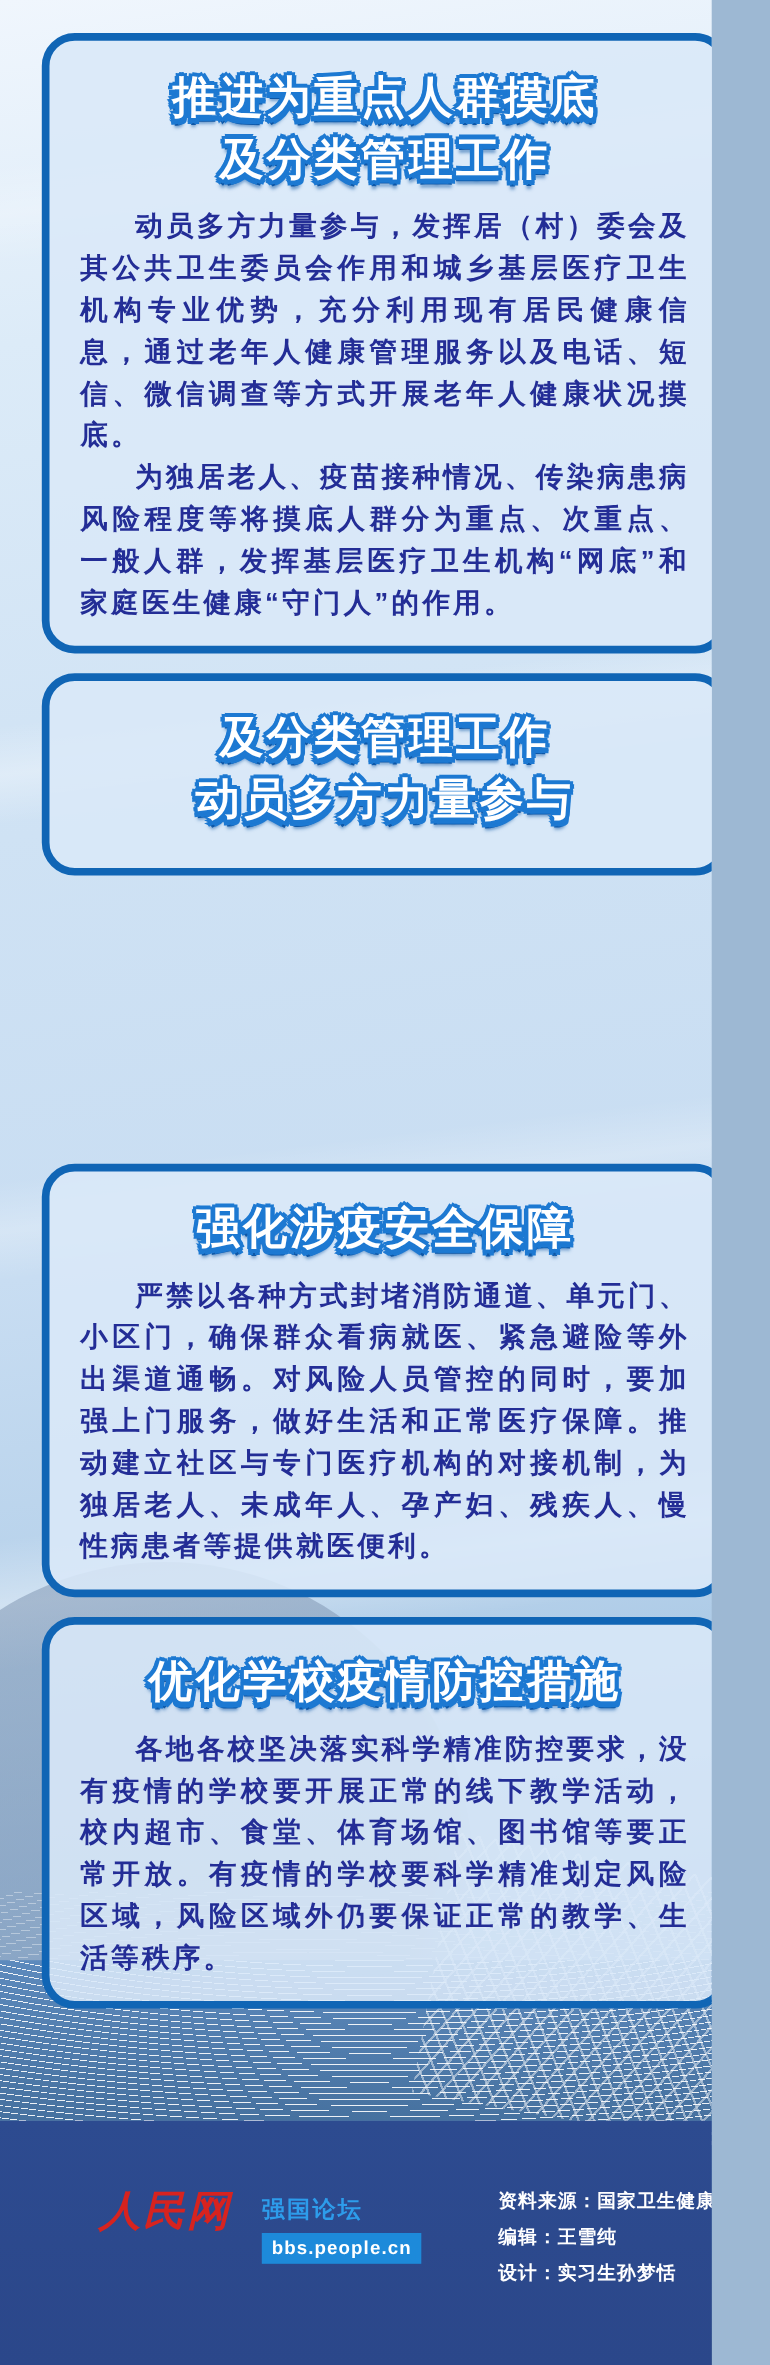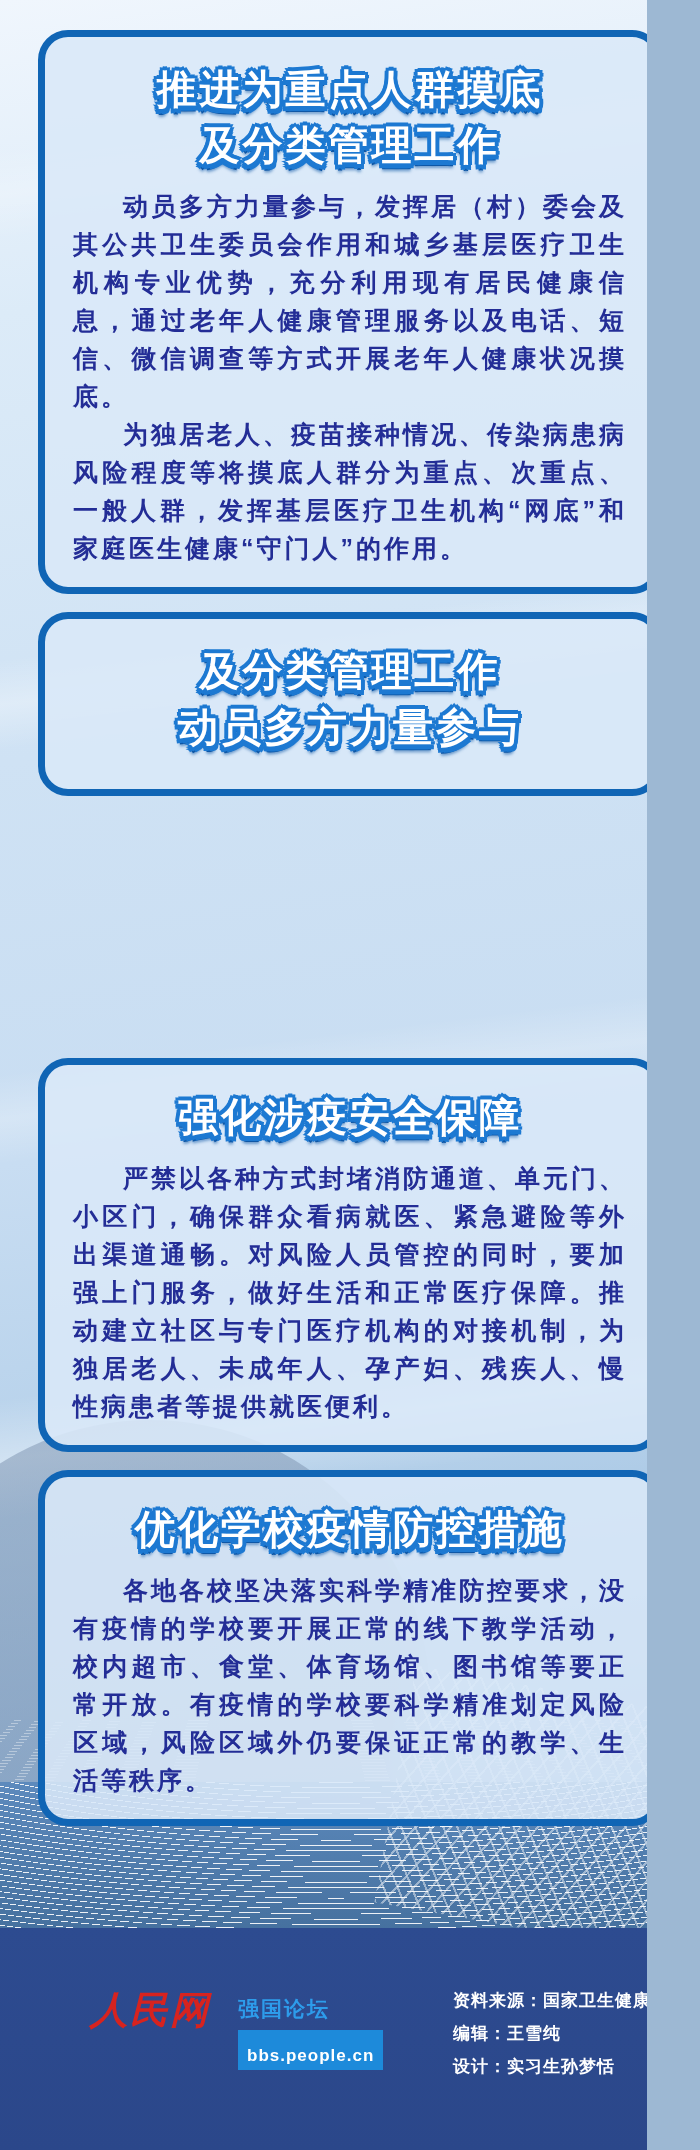--- a/index.html
+++ b/index.html
@@ -61,21 +61,21 @@
   
   .footer{position:absolute;left:0;top:1928px;width:700px;height:222px;
     background:linear-gradient(to bottom,#2d4b90,#2b478a);}
   .logo-people{position:absolute;left:90px;top:52px;color:#d7231f;
     font-size:38px;line-height:60px;font-weight:bold;font-style:italic;
     font-family:"DejaVu Serif","Liberation Serif",serif;letter-spacing:2px;}
   .logo-right{position:absolute;left:238px;top:64px;}
   .logo-forum{display:block;color:#2d9ceb;font-size:21px;line-height:34px;
     font-weight:bold;letter-spacing:2px;}
   .logo-url{display:inline-block;margin-top:4px;background:#1d8ada;color:#ffffff;
-    font-weight:bold;font-size:17px;line-height:17px;padding:17px 9px 6px;letter-spacing:1px;}
+    font-weight:bold;font-size:17px;line-height:17px;padding:5px 9px 6px;letter-spacing:1px;}
   .credits{position:absolute;left:453px;top:56px;color:#ffffff;
     font-size:17px;line-height:33px;font-weight:bold;letter-spacing:1px;}
   .credits div{white-space:nowrap;}
 </style>
 </head>
 <body>
 
 <div class="poster">
 
   <div class="streak s1"></div>

